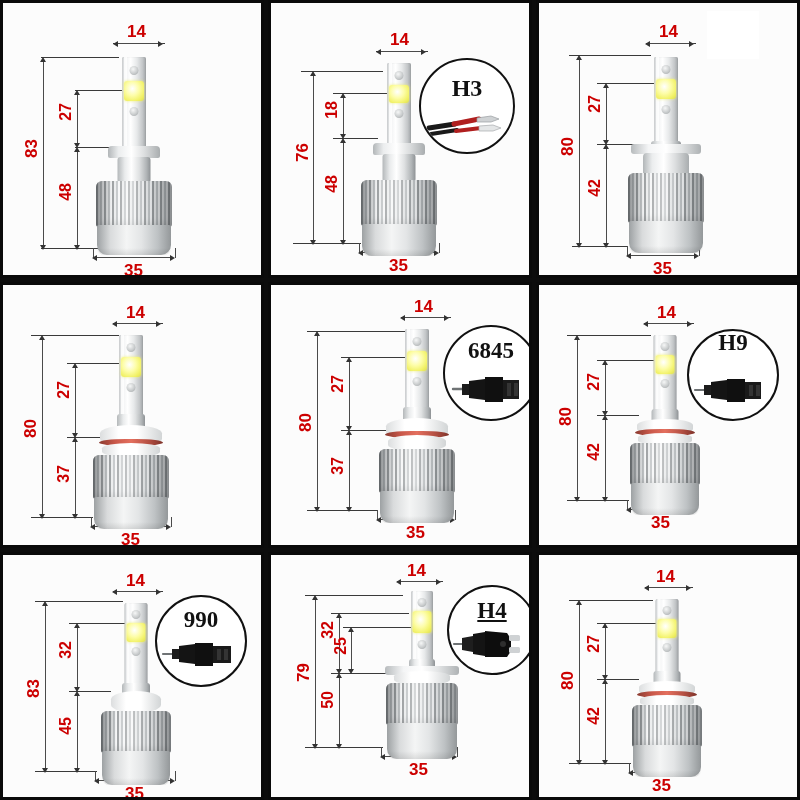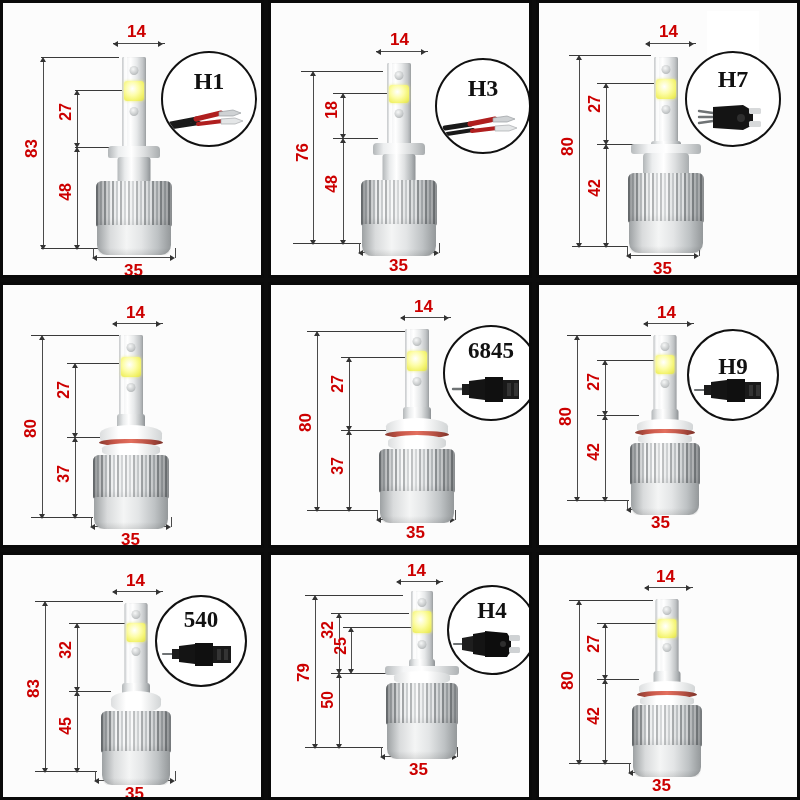--- a/index.html
+++ b/index.html
@@ -183,33 +183,20 @@
         <div class="stem" style="top:8px;width:24px;height:94px;"></div>
         <div class="screw" style="top:17px;width:9px;height:9px;"></div>
         <div class="cob" style="top:32px;width:20px;height:20px;"></div>
         <div class="screw" style="top:58px;width:9px;height:9px;"></div>
         <div class="collar" style="top:97px;width:52px;height:12px;"></div>
         <div class="neck" style="top:108px;width:33px;height:26px;"></div>
         <div class="fins" style="top:132px;width:76px;height:46px;"></div>
         <div class="base" style="top:176px;width:74px;height:30px;"></div>
       </div>
 
-      <div class="badge" style="left:158px;top:48px;width:92px;height:92px;">
-        <div class="btext" style="top:16px;font-size:24px;">H1</div>
-        <div class="conn" style="top:50px;height:32px;">
-          <svg viewBox="0 0 92 32" width="92" height="32">
-            <path d="M8 21 L34 16" stroke="#1a1a1a" stroke-width="5" stroke-linecap="round"></path>
-            <path d="M10 24 L36 20" stroke="#1a1a1a" stroke-width="4" stroke-linecap="round"></path>
-            <path d="M33 16 L58 10" stroke="#b01f1f" stroke-width="5" stroke-linecap="round"></path>
-            <path d="M35 21 L60 18" stroke="#b01f1f" stroke-width="4" stroke-linecap="round"></path>
-            <path d="M56 9 L70 7 L78 10 L70 13 L56 13 Z" fill="#cfd2d4" stroke="#9a9ea0" stroke-width="0.7"></path>
-            <path d="M58 16 L72 15 L80 18 L72 21 L58 21 Z" fill="#e4e6e7" stroke="#a7abad" stroke-width="0.7"></path>
-          </svg>
-        </div>
-      </div>
     </div>
   </div>
 
   <div class="vline"></div>
 
   <div class="cell">
     <div class="inner">
       <div class="ext" style="left:105px;top:48px;width:14px;"></div>
       <div class="ext" style="left:143px;top:48px;width:14px;"></div>
       <div class="dim-h" style="left:107px;top:48px;width:48px;"></div>
@@ -248,21 +235,21 @@
         <div class="stem" style="top:6px;width:24px;height:84px;"></div>
         <div class="screw" style="top:14px;width:9px;height:9px;"></div>
         <div class="cob" style="top:28px;width:20px;height:18px;"></div>
         <div class="screw" style="top:52px;width:9px;height:9px;"></div>
         <div class="collar" style="top:86px;width:52px;height:12px;"></div>
         <div class="neck" style="top:97px;width:33px;height:28px;"></div>
         <div class="fins" style="top:123px;width:76px;height:46px;"></div>
         <div class="base" style="top:167px;width:74px;height:32px;"></div>
       </div>
 
-      <div class="badge" style="left:164px;top:55px;width:92px;height:92px;">
+      <div class="badge" style="left:148px;top:55px;width:92px;height:92px;">
         <div class="btext" style="top:16px;font-size:24px;">H3</div>
         <div class="conn" style="top:50px;height:32px;">
           <svg viewBox="0 0 92 32" width="92" height="32">
             <path d="M8 18 L34 14" stroke="#1a1a1a" stroke-width="5" stroke-linecap="round"></path>
             <path d="M10 24 L36 20" stroke="#1a1a1a" stroke-width="4" stroke-linecap="round"></path>
             <path d="M33 14 L58 9" stroke="#b01f1f" stroke-width="5" stroke-linecap="round"></path>
             <path d="M35 21 L60 18" stroke="#b01f1f" stroke-width="4" stroke-linecap="round"></path>
             <path d="M56 8 L70 6 L78 9 L70 12 L56 12 Z" fill="#cfd2d4" stroke="#9a9ea0" stroke-width="0.7"></path>
             <path d="M58 16 L72 15 L80 18 L72 21 L58 21 Z" fill="#e4e6e7" stroke="#a7abad" stroke-width="0.7"></path>
           </svg>
@@ -316,32 +303,20 @@
         <div class="screw" style="top:16px;width:9px;height:9px;"></div>
         <div class="cob" style="top:30px;width:20px;height:20px;"></div>
         <div class="screw" style="top:56px;width:9px;height:9px;"></div>
         <div class="neck" style="top:92px;width:30px;height:18px;"></div>
         <div class="h7tabs" style="top:95px;width:70px;height:10px;"></div>
         <div class="collar" style="top:104px;width:46px;height:22px;"></div>
         <div class="fins" style="top:124px;width:76px;height:50px;"></div>
         <div class="base" style="top:172px;width:74px;height:32px;"></div>
       </div>
 
-      <div class="badge" style="left:146px;top:48px;width:92px;height:92px;">
-        <div class="btext" style="top:14px;font-size:24px;">H7</div>
-        <div class="conn" style="top:46px;height:36px;">
-          <svg viewBox="0 0 92 36" width="92" height="36">
-            <path d="M12 12 L26 14 M12 18 L26 18 M12 24 L26 22" stroke="#6f7375" stroke-width="2.4" stroke-linecap="round"></path>
-            <path d="M26 8 L56 6 L66 12 L66 26 L56 31 L26 29 Z" fill="#141414"></path>
-            <rect x="62" y="9" width="12" height="6" rx="1.5" fill="#d7d9da"></rect>
-            <rect x="62" y="22" width="12" height="6" rx="1.5" fill="#d7d9da"></rect>
-            <circle cx="54" cy="19" r="4" fill="#2e2e2e"></circle>
-          </svg>
-        </div>
-      </div>
     </div>
   </div>
 
   <div class="hline" style="grid-column:1 / -1;"></div>
 
   <div class="cell">
     <div class="inner">
       <div class="ext" style="left:110px;top:38px;width:14px;"></div>
       <div class="ext" style="left:146px;top:38px;width:14px;"></div>
       <div class="dim-h" style="left:112px;top:38px;width:46px;"></div>
@@ -505,21 +480,21 @@
         <div class="screw" style="top:50px;width:9px;height:9px;"></div>
         <div class="neck" style="top:80px;width:27px;height:18px;"></div>
         <div class="ring-white" style="top:90px;width:56px;height:16px;"></div>
         <div class="ring-red" style="top:100px;width:60px;height:7px;"></div>
         <div class="ring-white" style="top:104px;width:54px;height:12px;"></div>
         <div class="fins" style="top:114px;width:70px;height:42px;"></div>
         <div class="base" style="top:154px;width:68px;height:32px;"></div>
       </div>
 
       <div class="badge" style="left:148px;top:44px;width:88px;height:88px;">
-        <div class="btext" style="top:24px;font-size:23px;text-align:center;">H9</div>
+        <div class="btext" style="top:0;font-size:23px;text-align:center;">H9</div>
         <div class="conn" style="top:42px;height:34px;">
           <svg viewBox="0 0 88 34" width="88" height="34">
             <path d="M6 17 L16 17" stroke="#6f7375" stroke-width="2.2" stroke-linecap="round"></path>
             <path d="M15 12 L22 12 L22 22 L15 22 Z" fill="#1c1c1c"></path>
             <path d="M22 9 L38 7 L38 27 L22 25 Z" fill="#141414"></path>
             <path d="M38 6 L56 6 L56 29 L38 29 Z" fill="#101010"></path>
             <path d="M56 9 L72 9 L72 26 L56 26 Z" fill="#1a1a1a"></path>
             <rect x="60" y="12" width="4" height="11" fill="#343434"></rect>
             <rect x="67" y="12" width="4" height="11" fill="#343434"></rect>
           </svg>
@@ -571,21 +546,21 @@
         <div class="screw" style="top:13px;width:9px;height:9px;"></div>
         <div class="cob" style="top:26px;width:19px;height:19px;"></div>
         <div class="screw" style="top:50px;width:9px;height:9px;"></div>
         <div class="neck" style="top:86px;width:28px;height:18px;"></div>
         <div class="ring-white" style="top:94px;width:50px;height:22px;"></div>
         <div class="fins" style="top:114px;width:70px;height:42px;"></div>
         <div class="base" style="top:154px;width:68px;height:34px;"></div>
       </div>
 
       <div class="badge" style="left:152px;top:40px;width:88px;height:88px;">
-        <div class="btext" style="top:11px;font-size:23px;">540</div>
+        <div class="btext" style="top:11px;font-size:23px;">990</div>
         <div class="conn" style="top:40px;height:34px;">
           <svg viewBox="0 0 88 34" width="88" height="34">
             <path d="M6 17 L16 17" stroke="#6f7375" stroke-width="2.2" stroke-linecap="round"></path>
             <path d="M15 12 L22 12 L22 22 L15 22 Z" fill="#1c1c1c"></path>
             <path d="M22 9 L38 7 L38 27 L22 25 Z" fill="#141414"></path>
             <path d="M38 6 L56 6 L56 29 L38 29 Z" fill="#101010"></path>
             <path d="M56 9 L74 9 L74 26 L56 26 Z" fill="#1a1a1a"></path>
             <rect x="60" y="12" width="4" height="11" fill="#343434"></rect>
             <rect x="67" y="12" width="4" height="11" fill="#343434"></rect>
           </svg>
@@ -644,21 +619,21 @@
         <div class="cob" style="top:24px;width:19px;height:22px;"></div>
         <div class="screw" style="top:53px;width:9px;height:9px;"></div>
         <div class="neck" style="top:72px;width:26px;height:14px;"></div>
         <div class="h7tabs" style="top:79px;width:74px;height:9px;"></div>
         <div class="ring-white" style="top:84px;width:56px;height:14px;"></div>
         <div class="fins" style="top:96px;width:72px;height:42px;"></div>
         <div class="base" style="top:136px;width:70px;height:36px;"></div>
       </div>
 
       <div class="badge" style="left:176px;top:30px;width:86px;height:86px;">
-        <div class="btext" style="top:12px;font-size:23px;">H4</div>
+        <div class="btext" style="top:12px;font-size:23px;text-decoration:underline;">H4</div>
         <div class="conn" style="top:40px;height:34px;">
           <svg viewBox="0 0 86 34" width="86" height="34">
             <path d="M5 17 L14 17" stroke="#6f7375" stroke-width="2.2" stroke-linecap="round"></path>
             <path d="M13 11 L24 9 L24 25 L13 23 Z" fill="#1e1e1e"></path>
             <path d="M24 7 L36 5 L36 29 L24 27 Z" fill="#141414"></path>
             <path d="M36 4 L58 6 L62 12 L62 24 L58 30 L36 30 Z" fill="#0d0d0d"></path>
             <rect x="60" y="8" width="11" height="6" rx="1.5" fill="#cfd2d4"></rect>
             <rect x="60" y="20" width="11" height="6" rx="1.5" fill="#cfd2d4"></rect>
             <circle cx="54" cy="17" r="3" fill="#2e2e2e"></circle>
           </svg>

